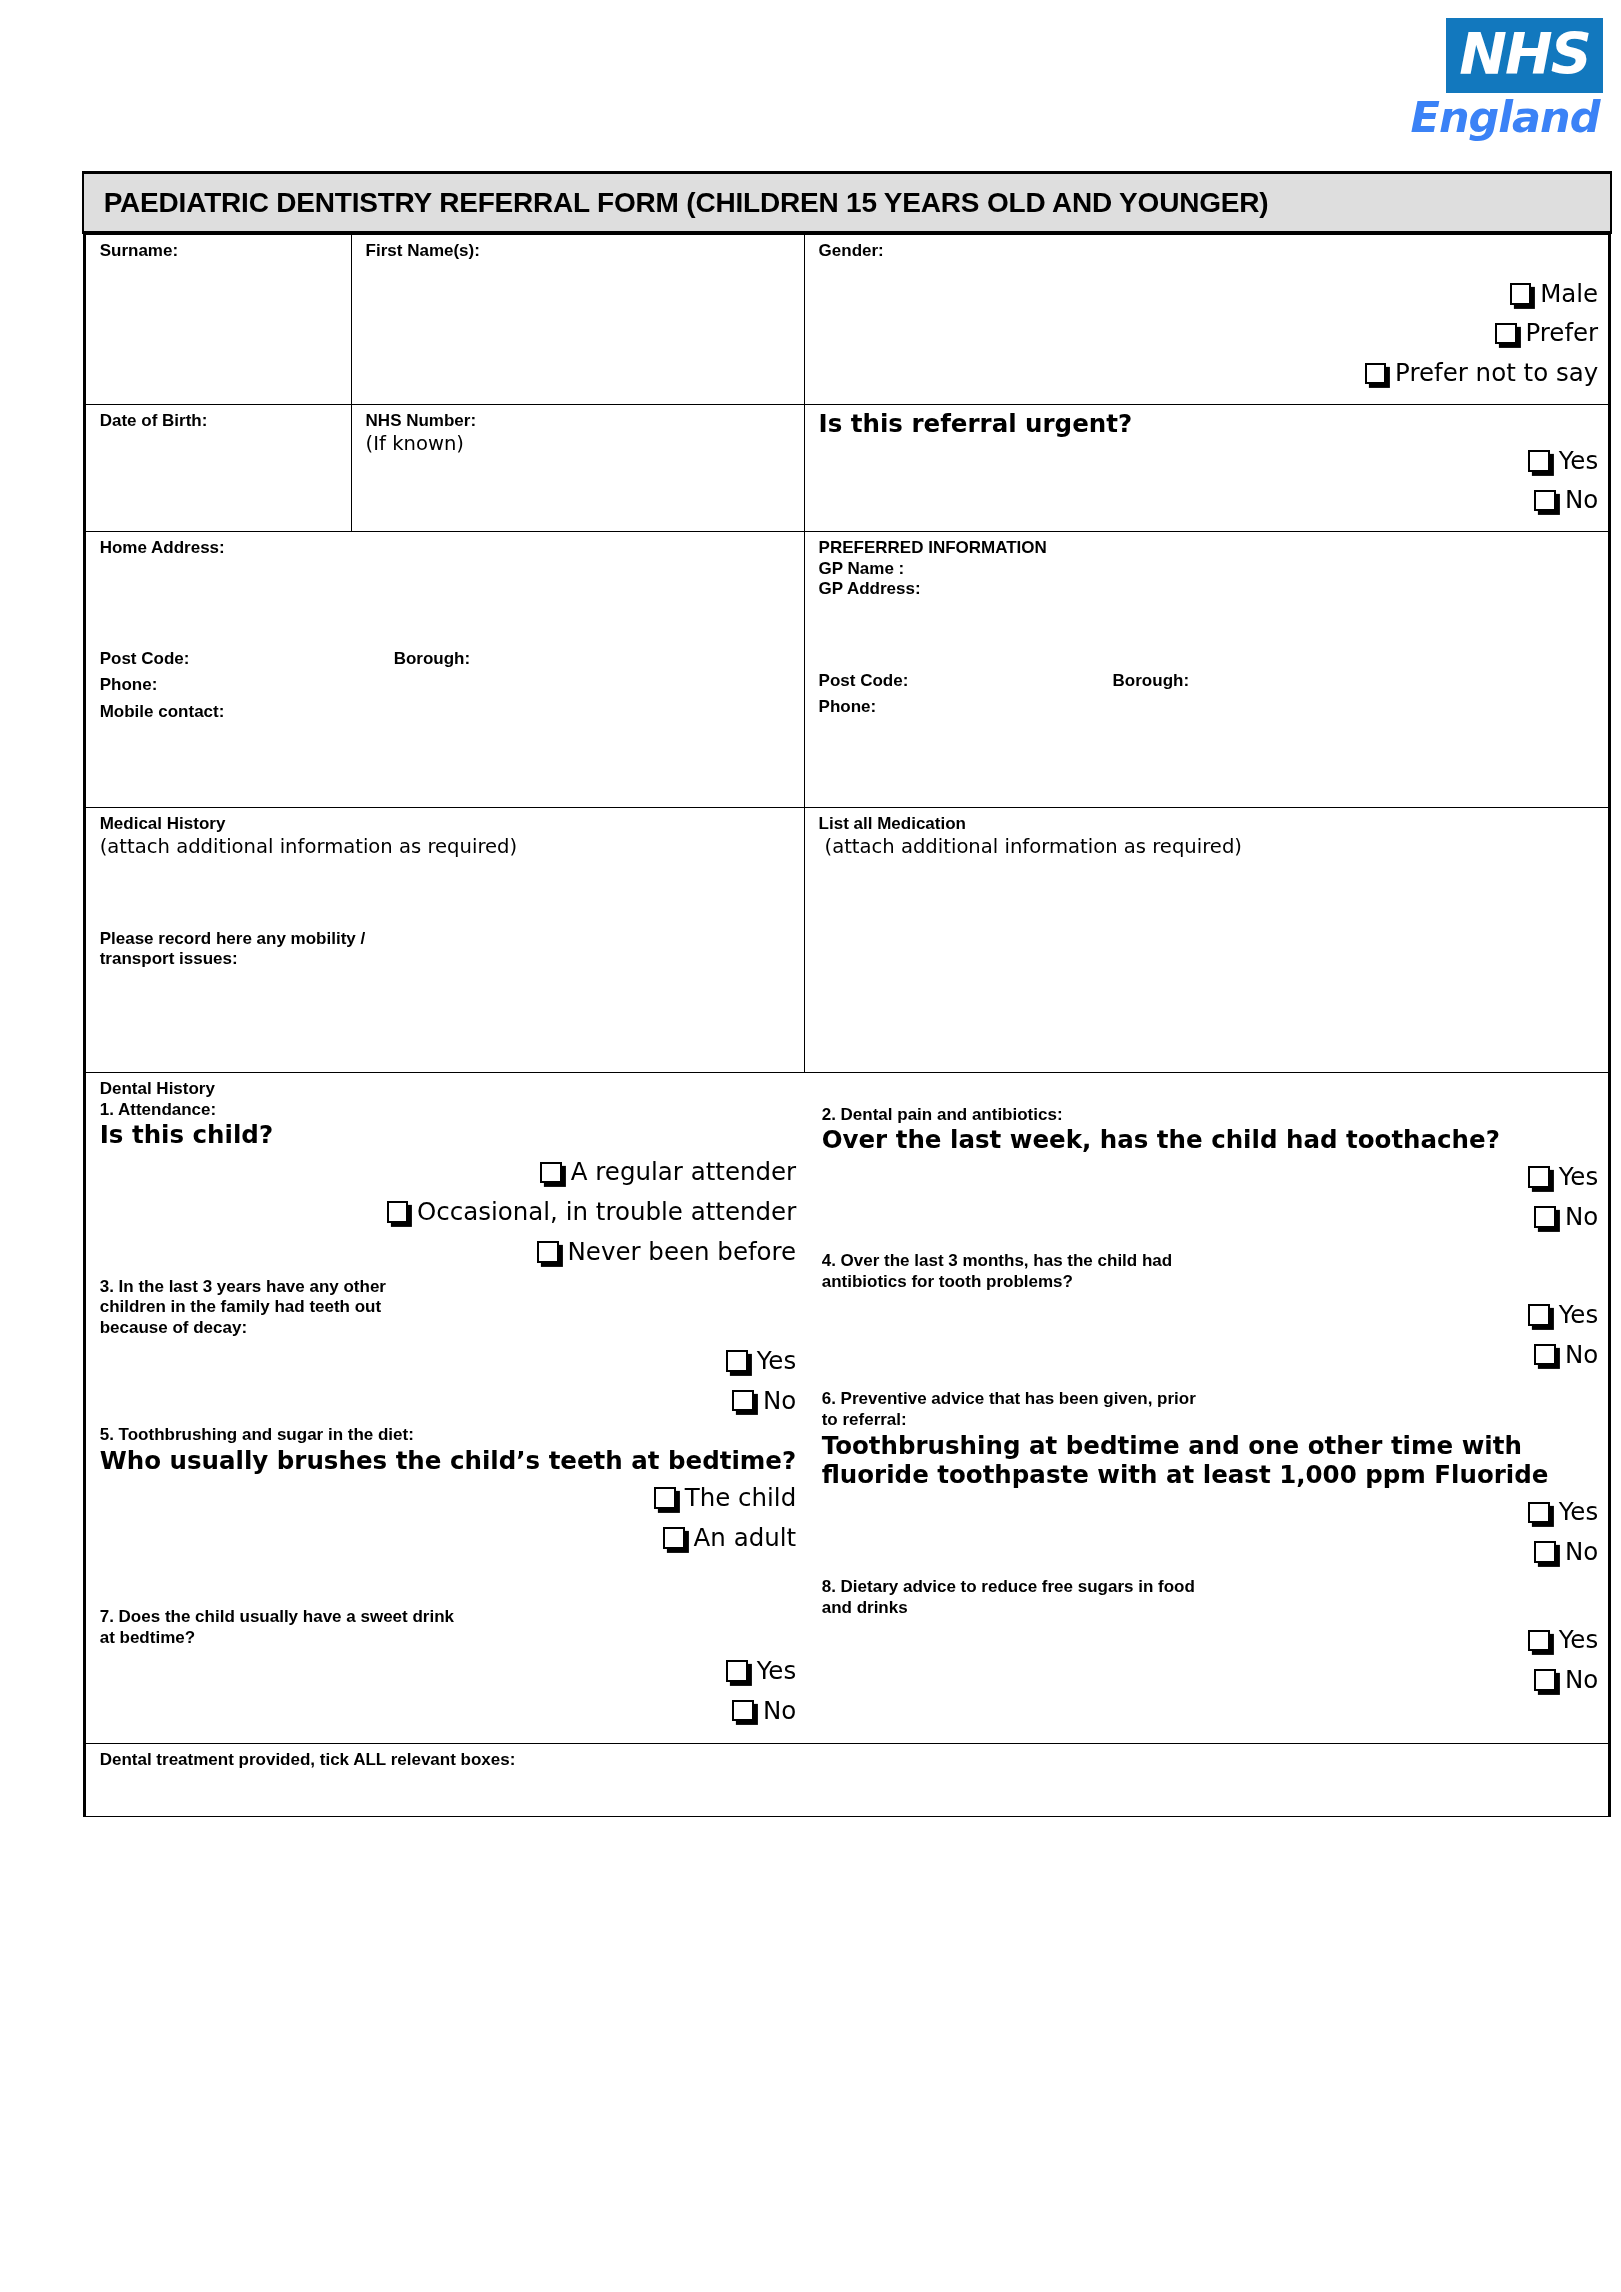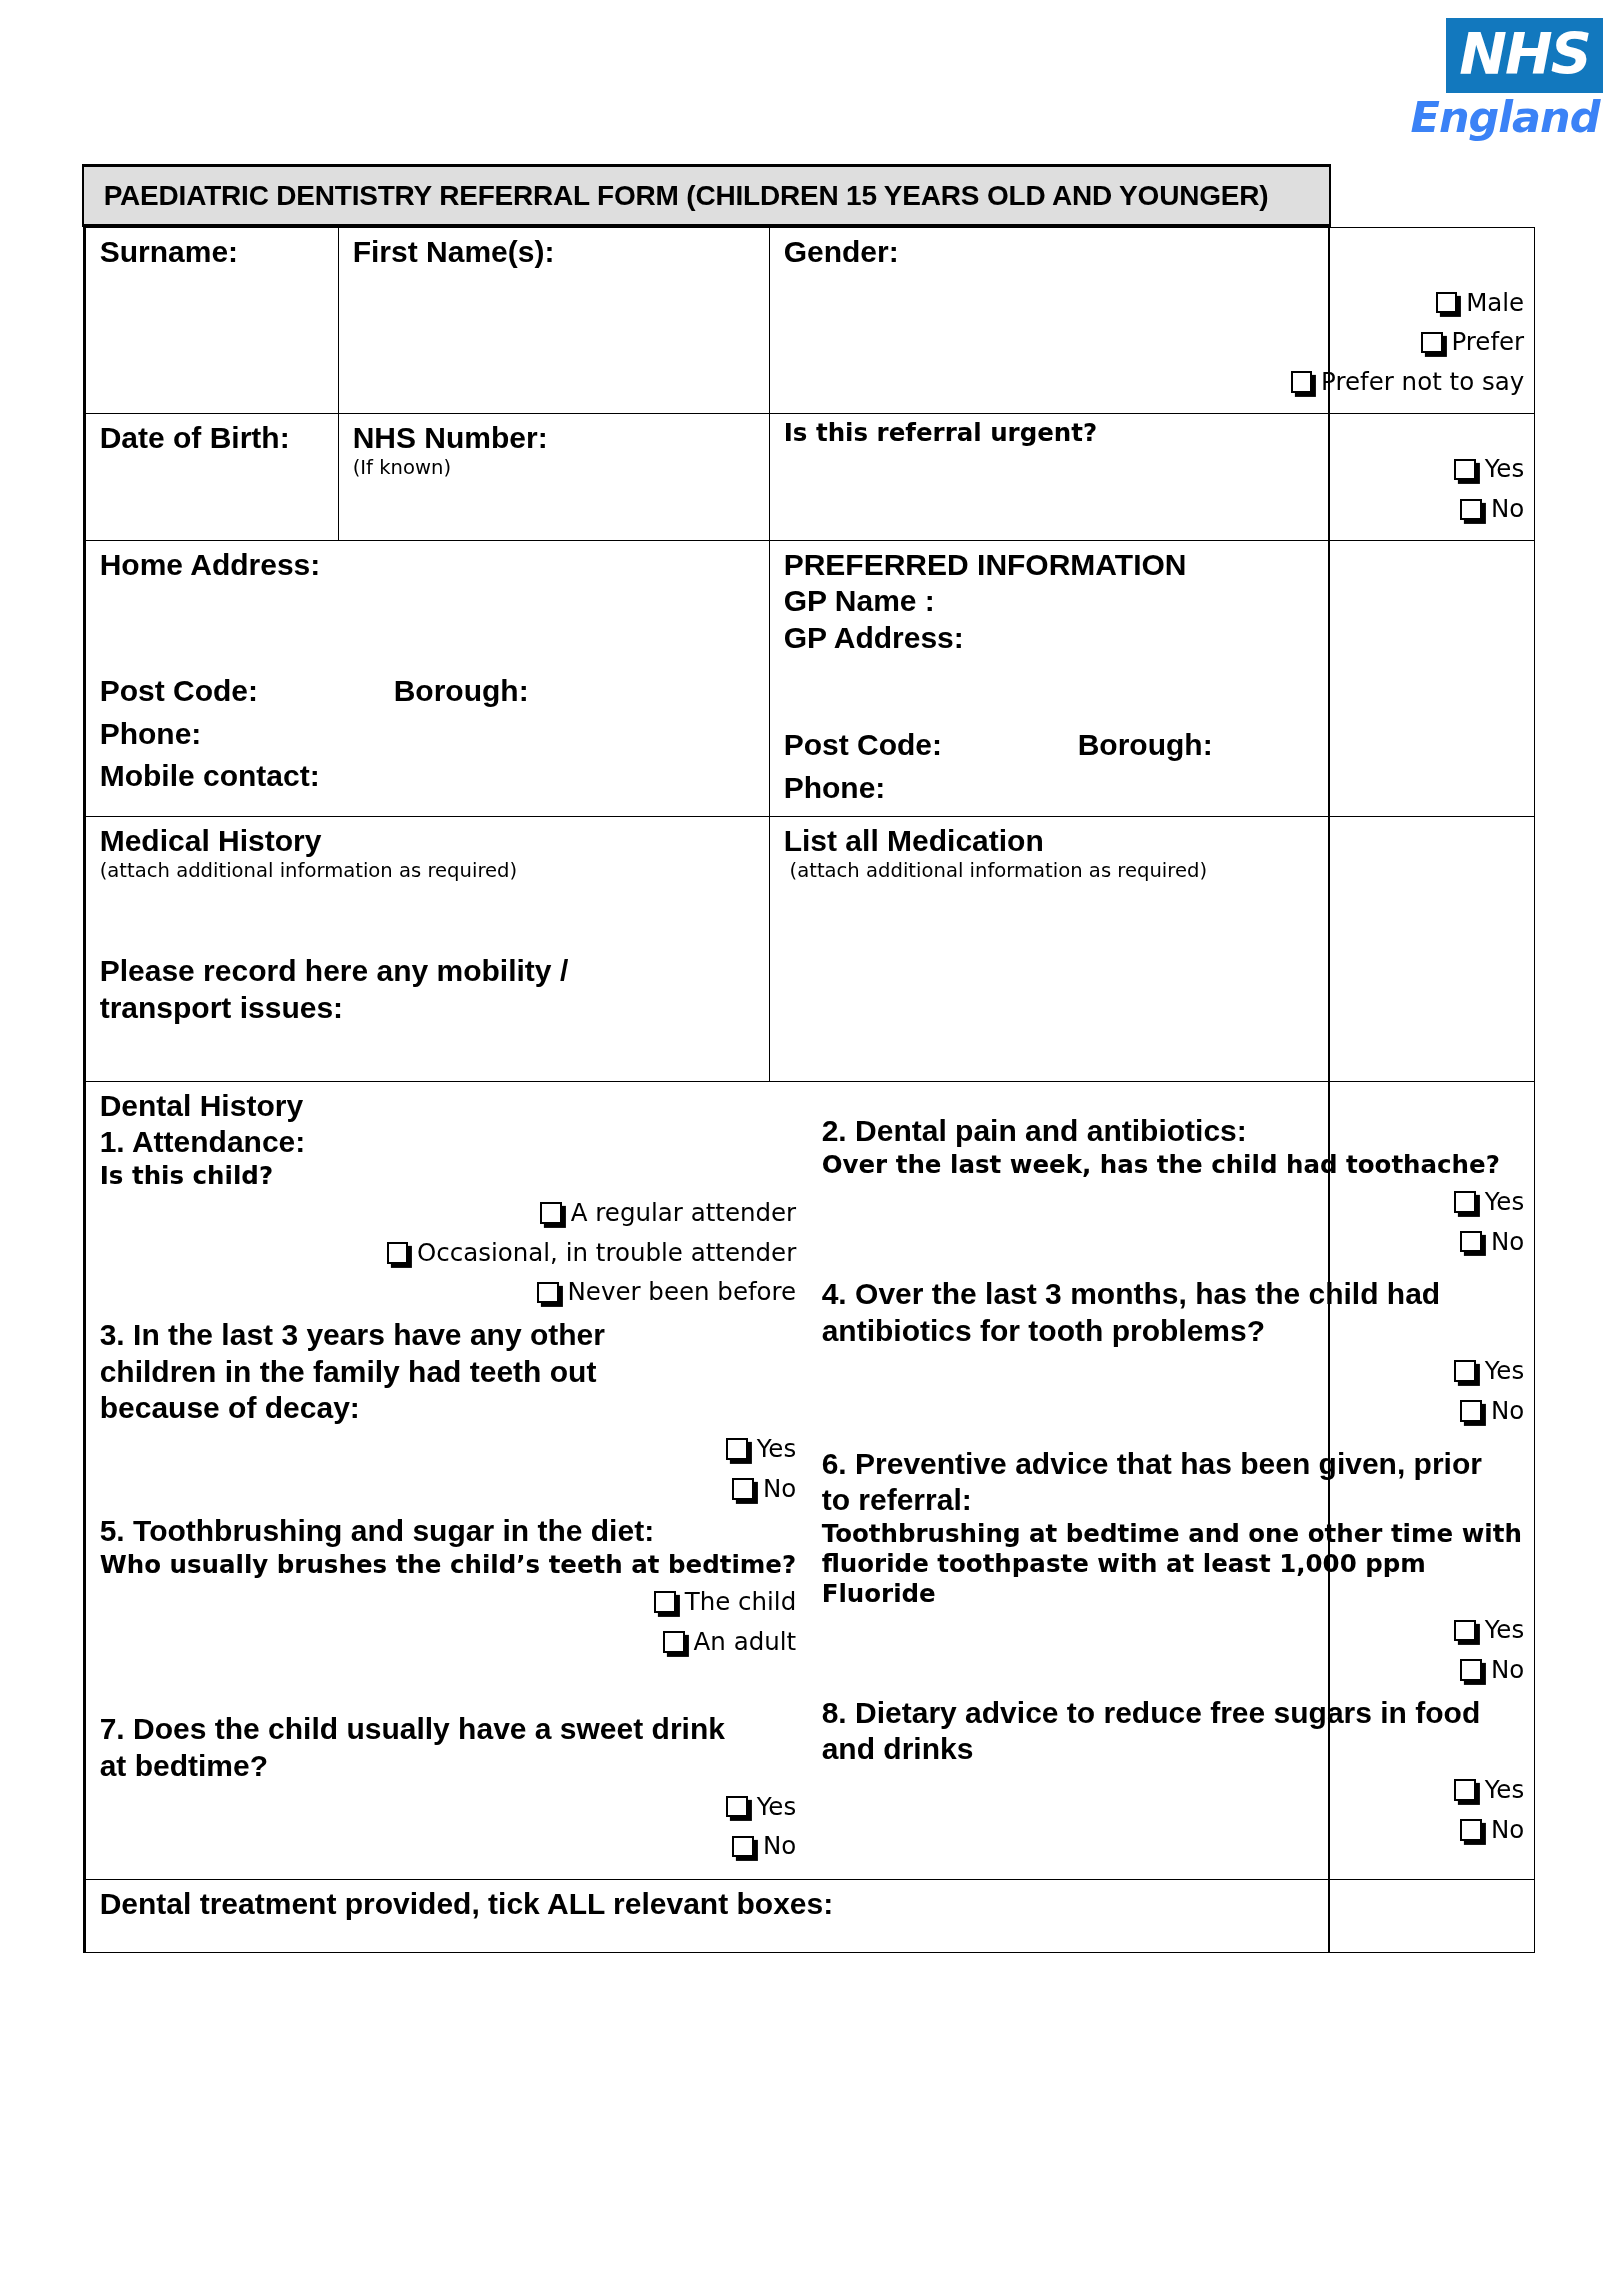--- a/index.html
+++ b/index.html
@@ -47,22 +47,22 @@
     letter-spacing: -1px;
     color: #3b82f6;
     text-align: right;
     padding-right: 3.9px;
   }
 
   
   .form {
     position: absolute;
     left: 83px;
-    top: 164px;
-    width: 1247px;
+    top: 171px;
+    width: 1528px;
     border-left: 2.9px solid #000;
     border-right: 2.9px solid #000;
     box-sizing: border-box;
   }
 
   .title-bar {
     background: #dedede;
     border-top: 3.9px solid #000;
     border-bottom: 3.9px solid #000;
     border-left: 2.9px solid #000;
@@ -87,21 +87,21 @@
   table.grid td {
     border: 1.5px solid #000;
     vertical-align: top;
     padding: 5.9px 9.8px 5.9px 13.7px;
     box-sizing: border-box;
   }
 
   .b {
     font-family: "Liberation Sans", sans-serif;
     font-weight: bold;
-    font-size: 30px;
+    font-size: 17px;
     line-height: 1.22;
   }
   .n {
     font-family: "DejaVu Sans", sans-serif;
     font-weight: bold;
     font-size: 24.5px;
     line-height: 1.22;
   }
   .sm {
     font-family: "DejaVu Sans", sans-serif;

